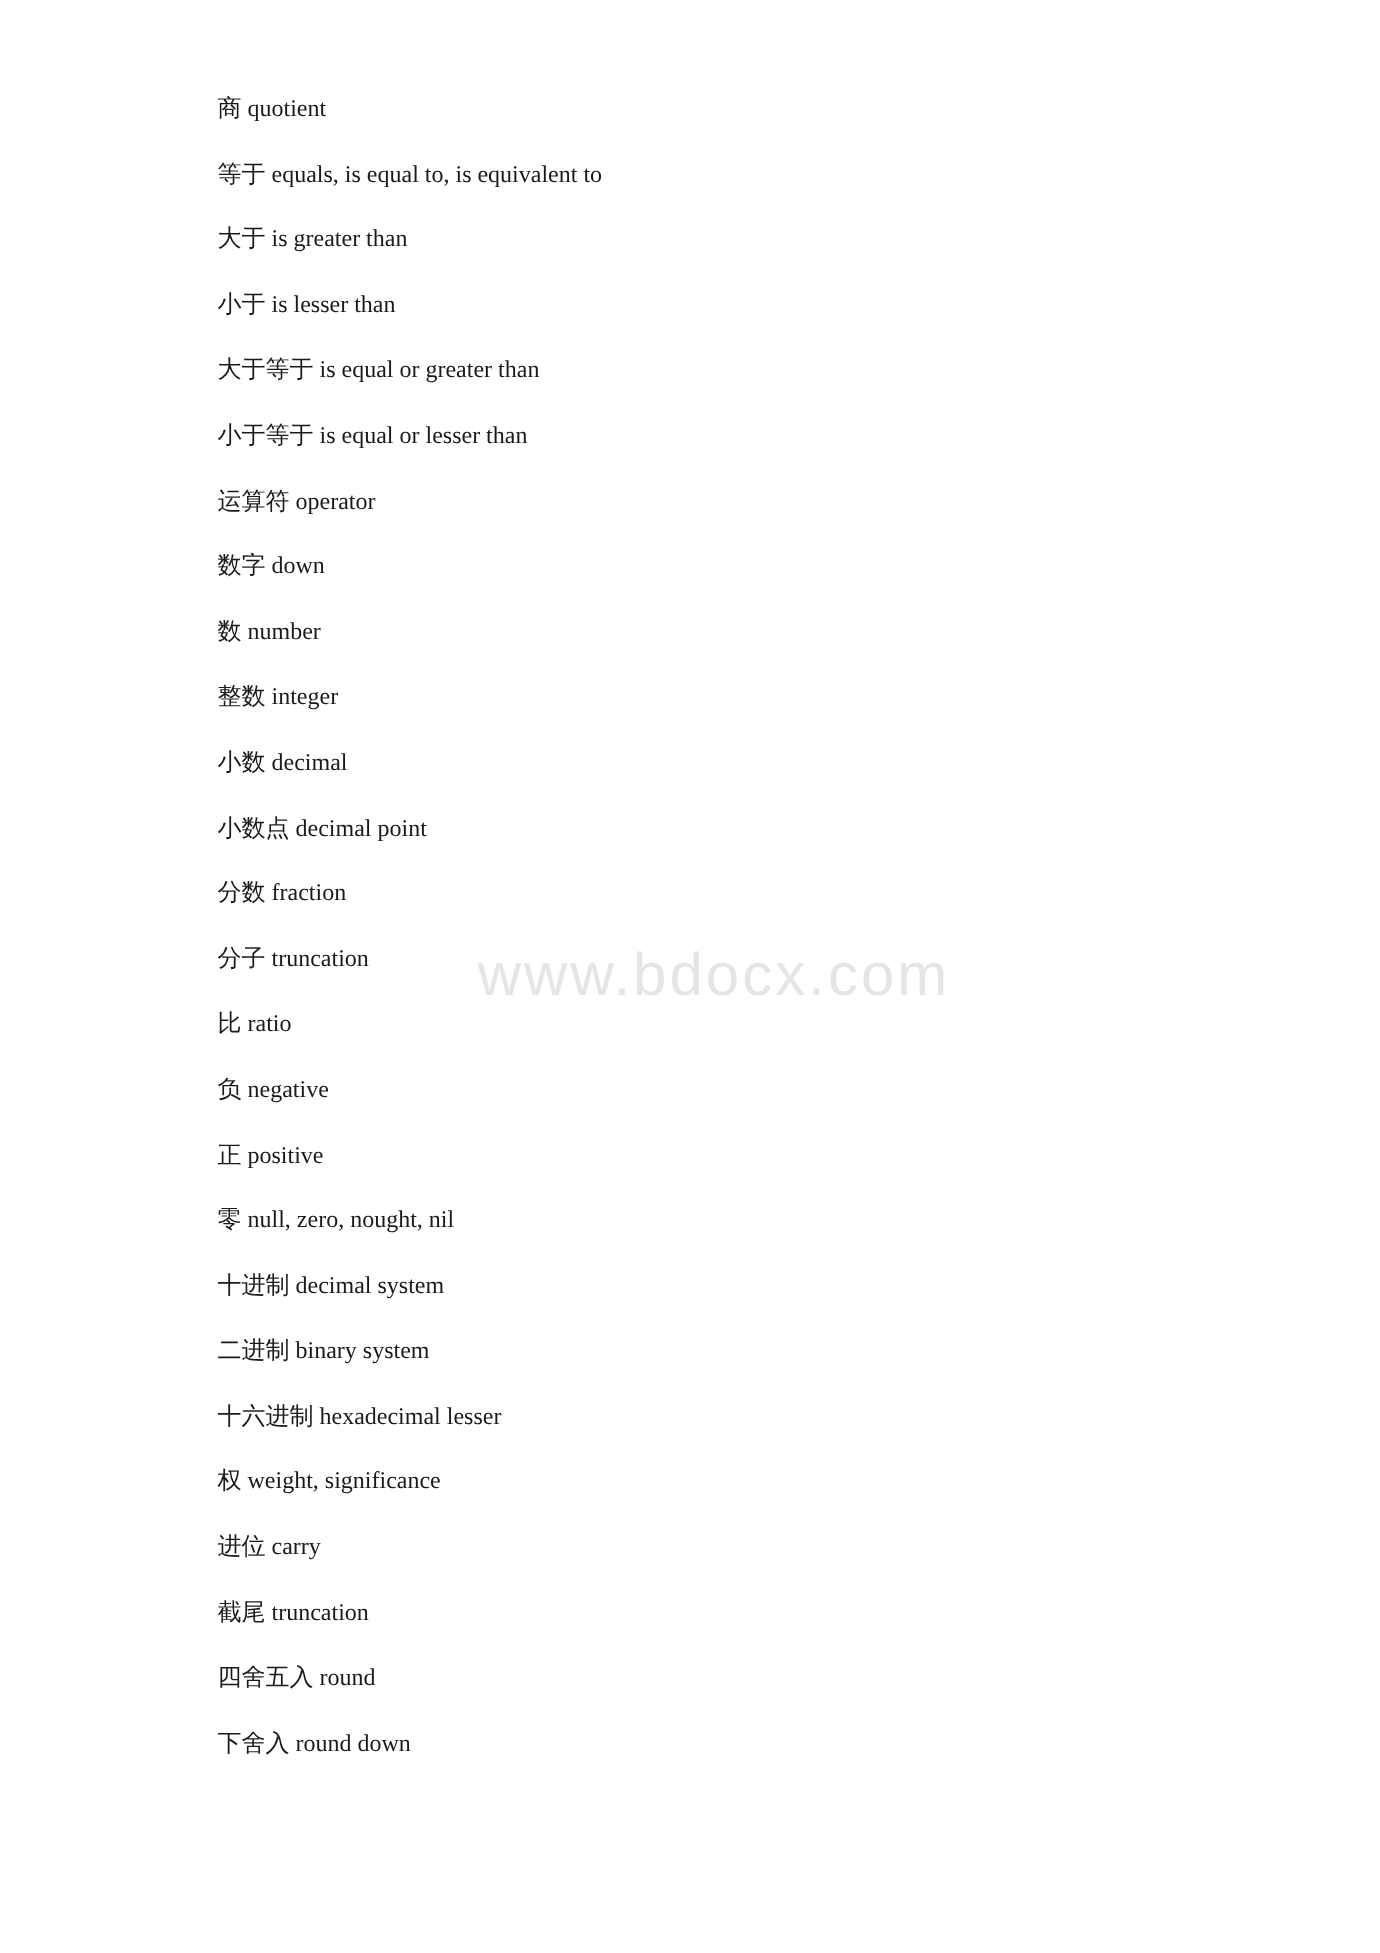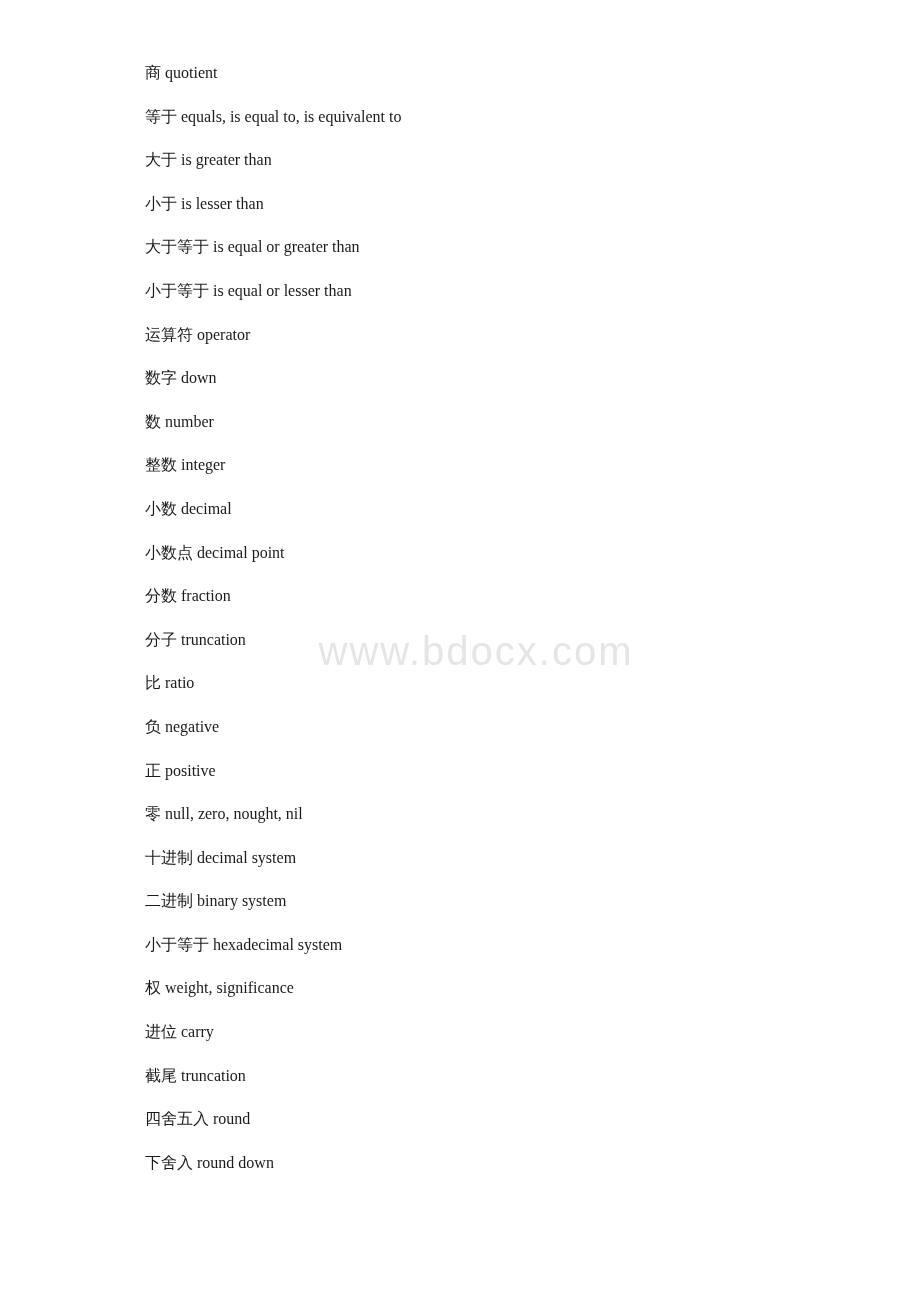--- a/index.html
+++ b/index.html
@@ -63,19 +63,19 @@
     <div class="term-item">小数 decimal</div>
     <div class="term-item">小数点 decimal point</div>
     <div class="term-item">分数 fraction</div>
     <div class="term-item">分子 truncation</div>
     <div class="term-item">比 ratio</div>
     <div class="term-item">负 negative</div>
     <div class="term-item">正 positive</div>
     <div class="term-item">零 null, zero, nought, nil</div>
     <div class="term-item">十进制 decimal system</div>
     <div class="term-item">二进制 binary system</div>
-    <div class="term-item">小于等于 hexadecimal system</div>
+    <div class="term-item">十六进制 hexadecimal lesser</div>
     <div class="term-item">权 weight, significance</div>
     <div class="term-item">进位 carry</div>
     <div class="term-item">截尾 truncation</div>
     <div class="term-item">四舍五入 round</div>
     <div class="term-item">下舍入 round down</div>
   </div>
 
 </body></html>

